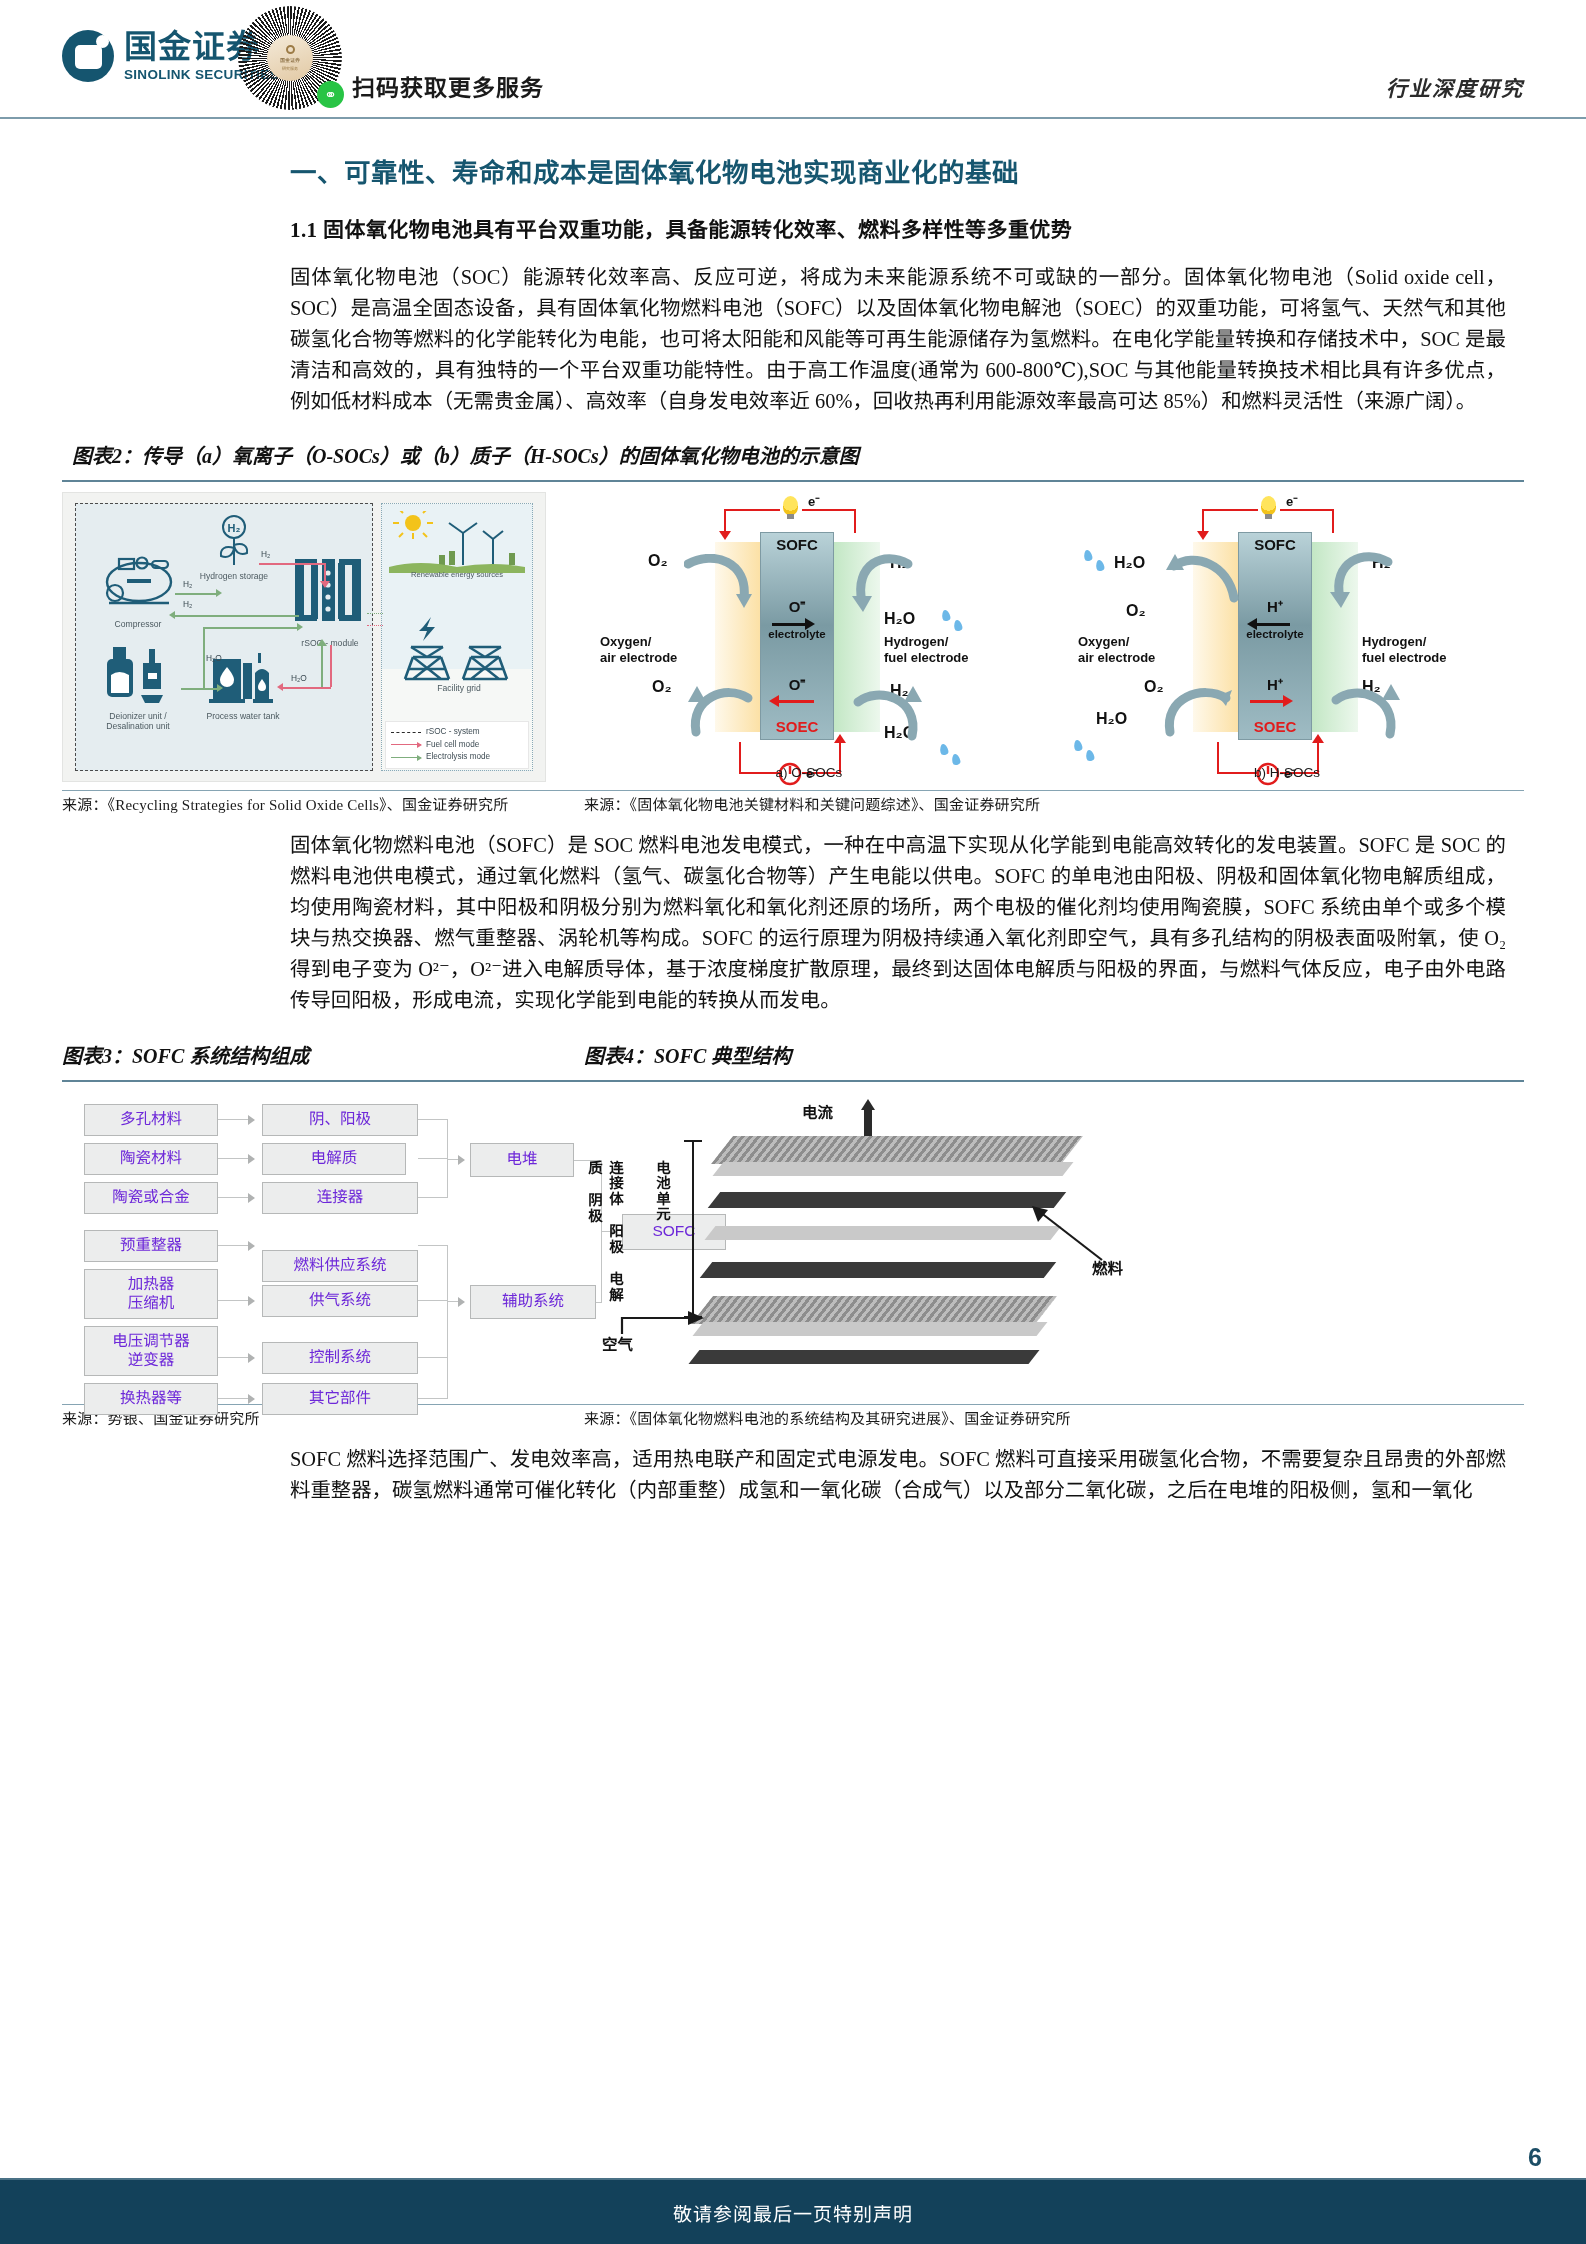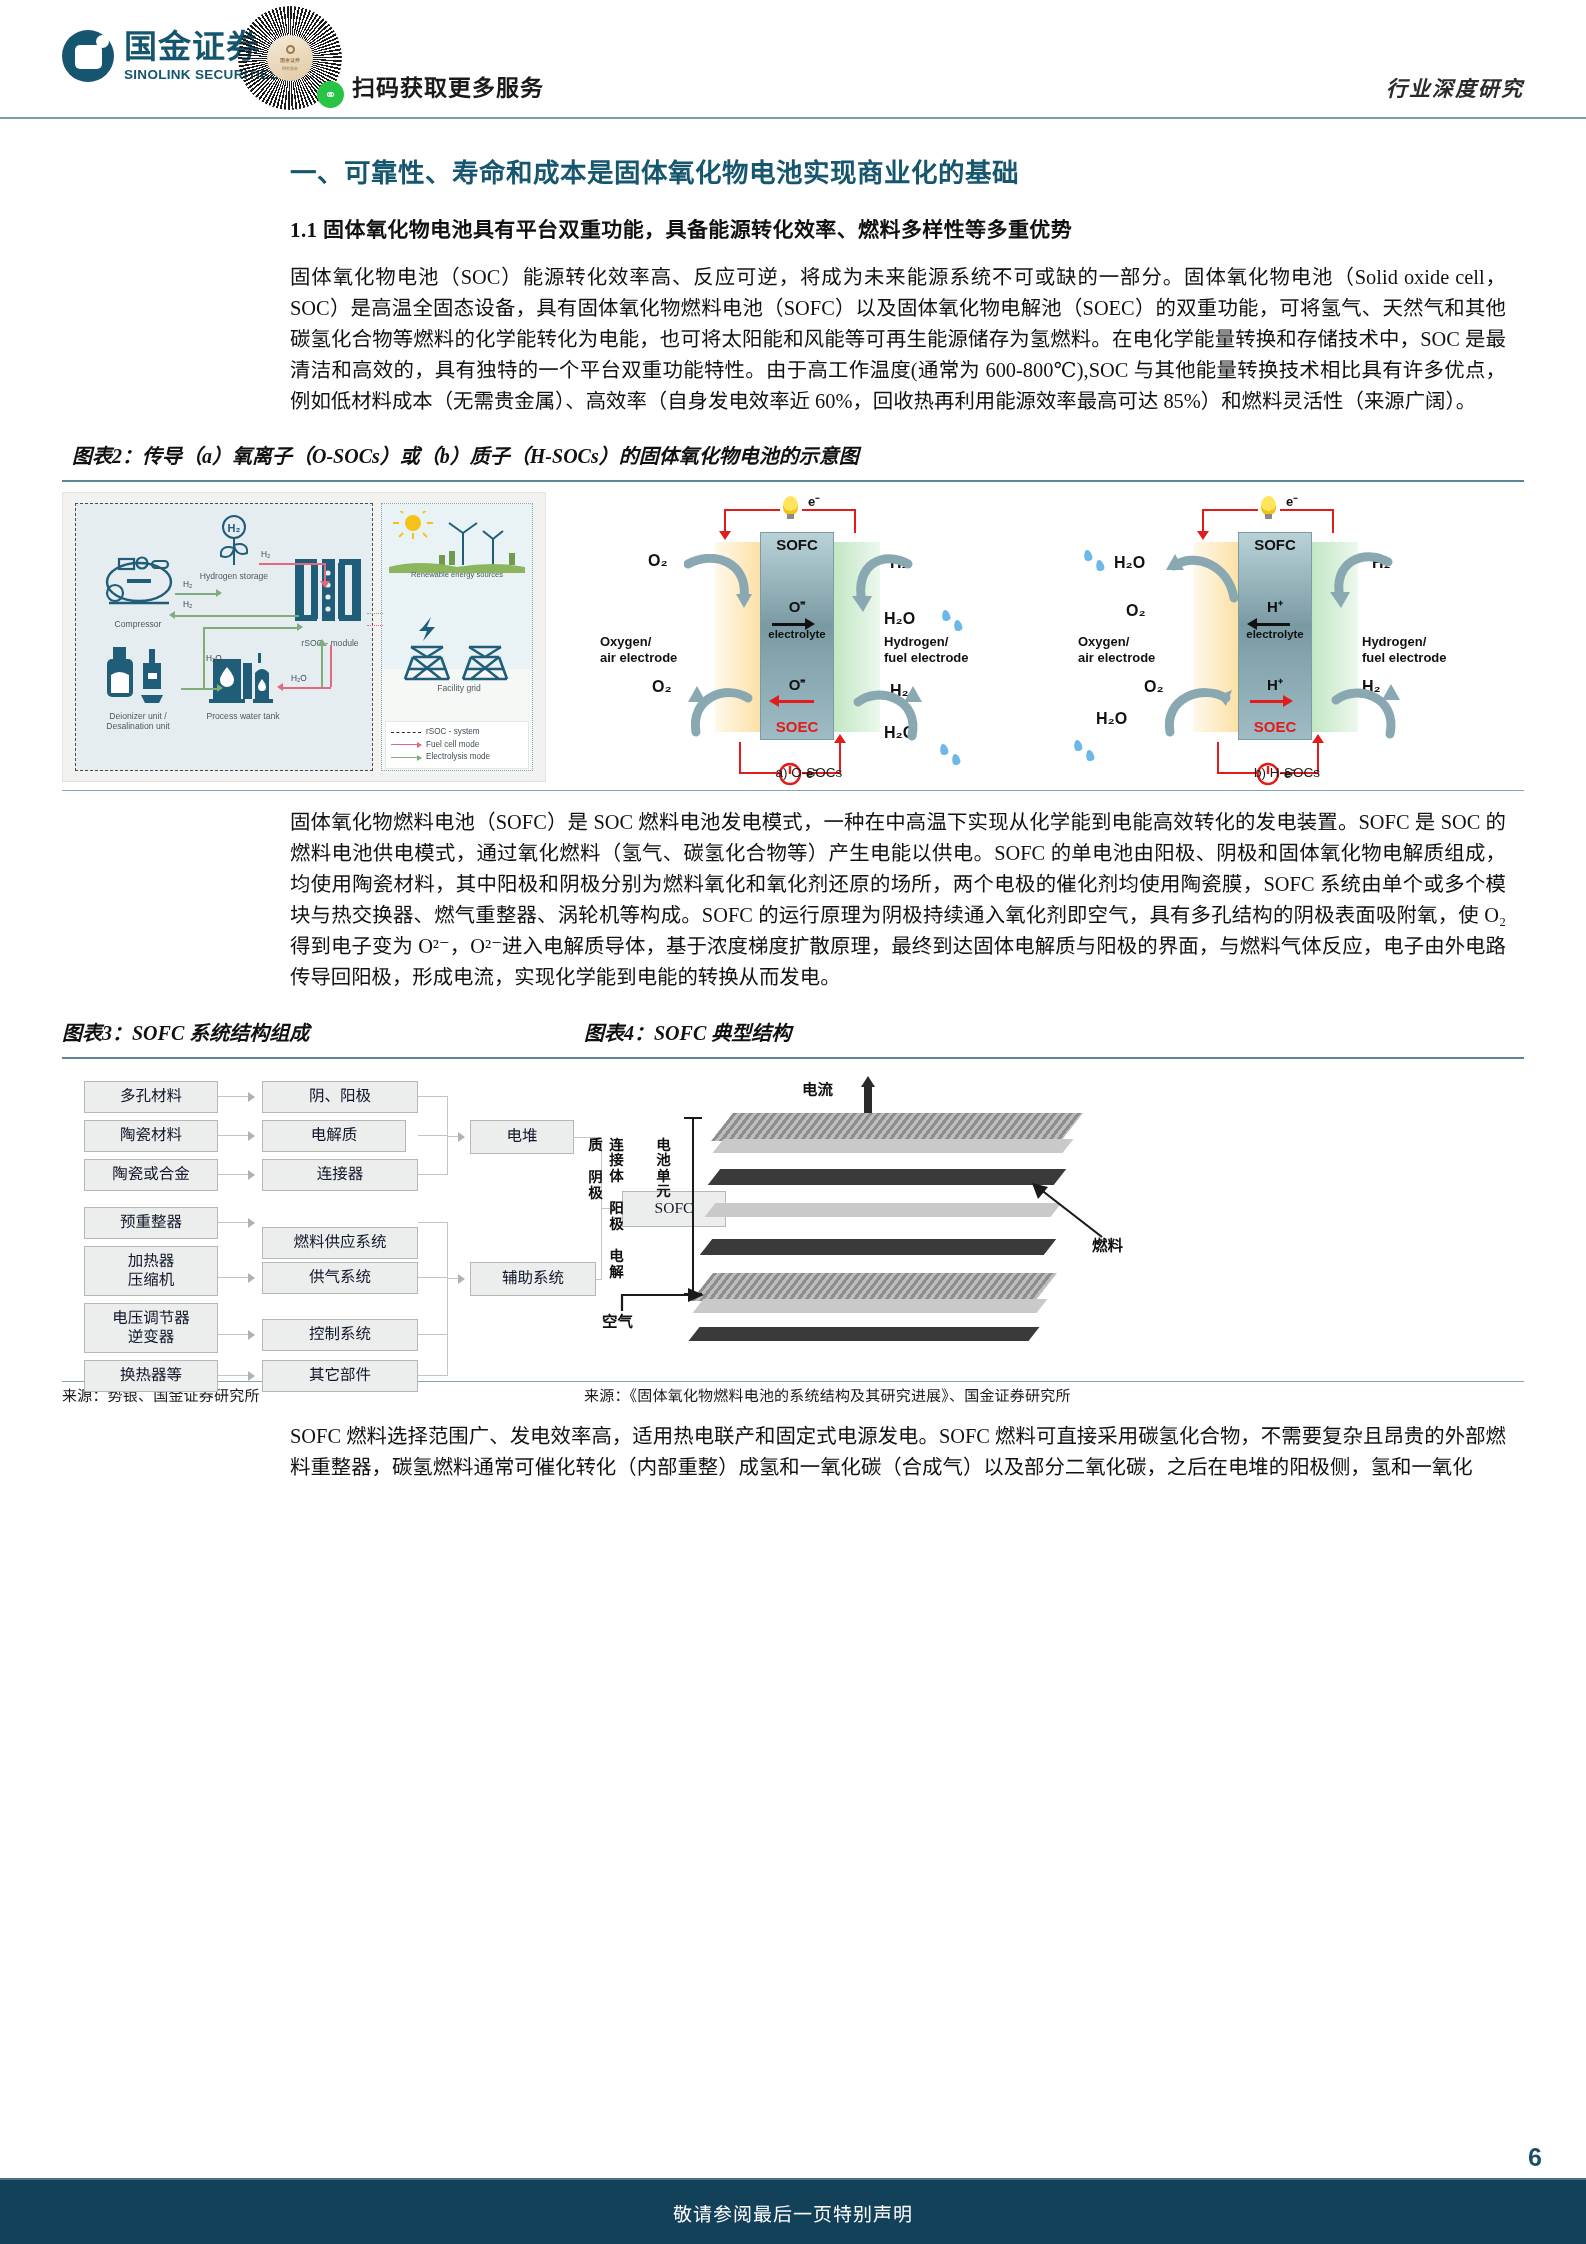--- a/index.html
+++ b/index.html
@@ -388,23 +388,23 @@
   
   .fig3 {
     width: 700px; height: 300px;
     position: relative;
     margin-top: 14px;
   }
   .fbox {
     position: absolute;
     background: #eceded;
     border: 1px solid #b6b8b8;
-    font-family: Liberation Serif, serif;
+    font-family: Liberation Sans, sans-serif;
     font-size: 15.5px;
-    color: #0f172a;
+    color: #6d28d9;
     display: flex; align-items: center; justify-content: center;
     text-align: center;
     line-height: 1.18;
   }
   .fline { position: absolute; background: #c3c5c5; }
   .farrow {
     position: absolute;
     width: 0; height: 0;
     border-left: 7px solid #b0b2b2;
     border-top: 5px solid transparent;
@@ -832,20 +832,24 @@
             <path d="M68 20 L77 4 L86 20Z" fill="#8aa8b2"></path>
           </svg>
 
           <div class="soc-caption">b) H-SOCs</div>
         </div>
       </div>
     </div>
   </div>
 
   <div class="fig-rule thin"></div>
+  <div class="src-row">
+    <div class="src-note left">来源：《Recycling Strategies for Solid Oxide Cells》、国金证券研究所</div>
+    <div class="src-note right">来源：《固体氧化物电池关键材料和关键问题综述》、国金证券研究所</div>
+  </div>
 
   <p class="body-text">固体氧化物燃料电池（SOFC）是 SOC 燃料电池发电模式，一种在中高温下实现从化学能到电能高效转化的发电装置。SOFC 是 SOC 的燃料电池供电模式，通过氧化燃料（氢气、碳氢化合物等）产生电能以供电。SOFC 的单电池由阳极、阴极和固体氧化物电解质组成，均使用陶瓷材料，其中阳极和阴极分别为燃料氧化和氧化剂还原的场所，两个电极的催化剂均使用陶瓷膜，SOFC 系统由单个或多个模块与热交换器、燃气重整器、涡轮机等构成。SOFC 的运行原理为阴极持续通入氧化剂即空气，具有多孔结构的阴极表面吸附氧，使 O₂得到电子变为 O²⁻，O²⁻进入电解质导体，基于浓度梯度扩散原理，最终到达固体电解质与阳极的界面，与燃料气体反应，电子由外电路传导回阳极，形成电流，实现化学能到电能的转换从而发电。</p>
 
   <div class="fig-caption-row">
     <div class="fig-caption left">图表3：SOFC 系统结构组成</div>
     <div class="fig-caption right">图表4：SOFC 典型结构</div>
   </div>
   <div class="fig-rule"></div>
 
   <div class="fig-row">

